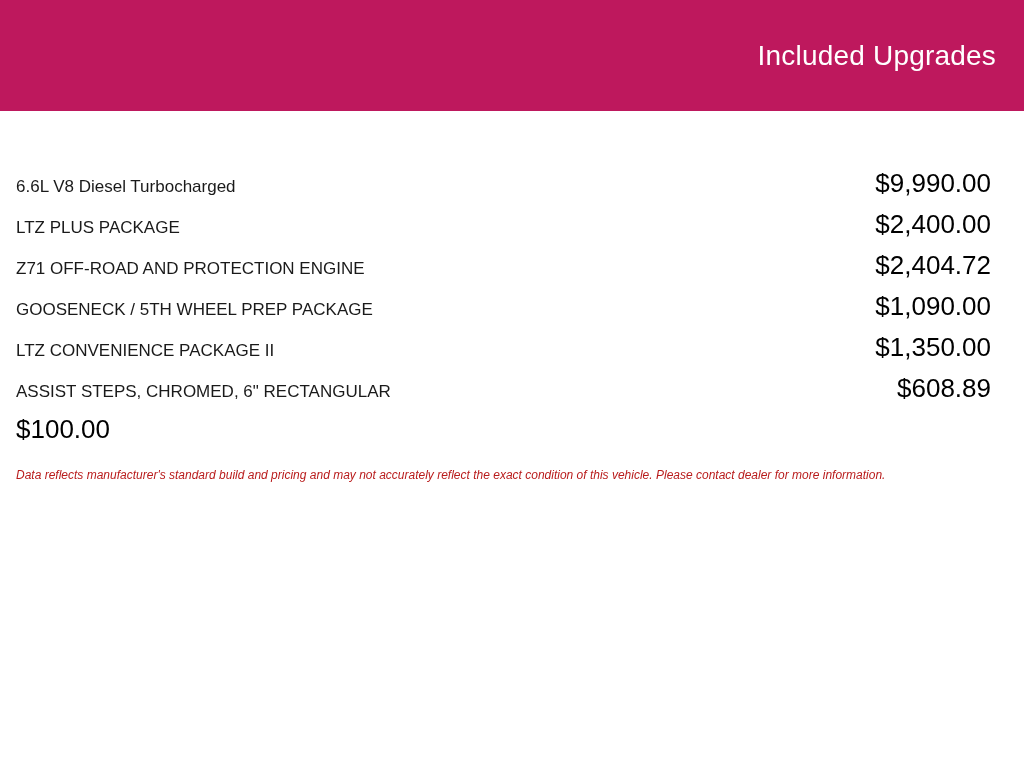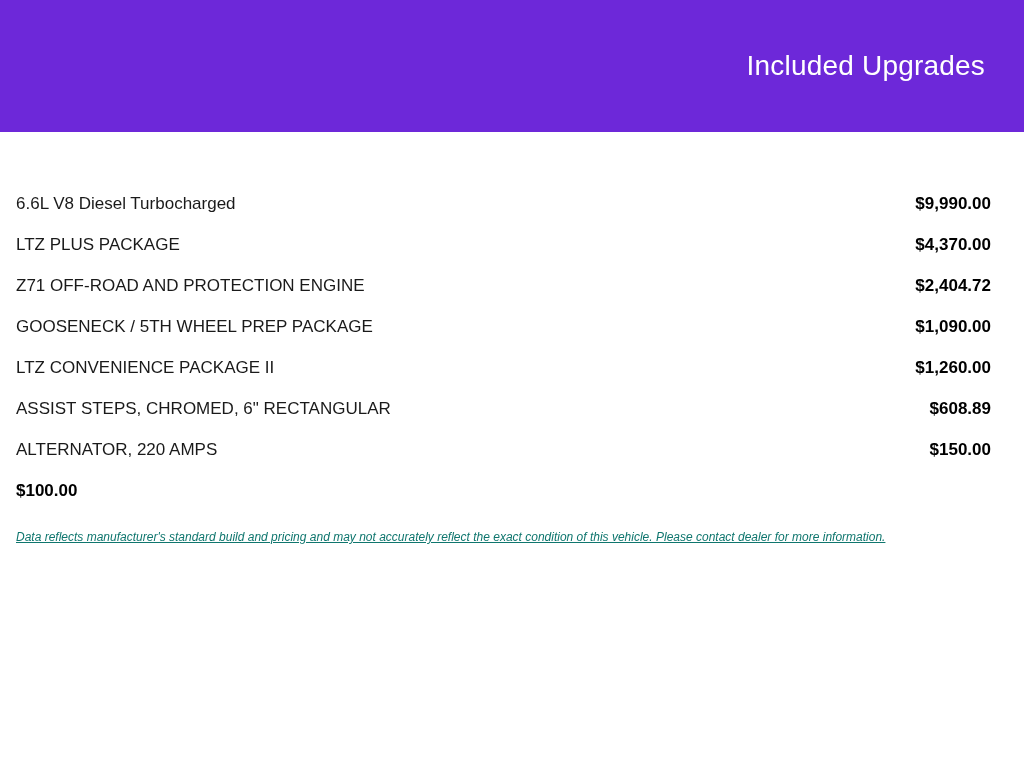--- a/index.html
+++ b/index.html
@@ -11,26 +11,26 @@
     font-family: "Liberation Sans", sans-serif;
     overflow: hidden;
   }
   .page {
     width: 1024px;
     height: 768px;
     background: #ffffff;
     position: relative;
   }
   .hero {
-    height: 132px;
-    background: #6d28d9;
+    height: 111px;
+    background: #be185d;
     display: flex;
     align-items: center;
     justify-content: flex-end;
-    padding-right: 39px;
+    padding-right: 28px;
     box-sizing: border-box;
   }
   .hero-title {
     color: #ffffff;
     font-size: 28px;
     font-weight: 400;
     letter-spacing: 0.2px;
   }
   .content {
     padding: 32px 33px 0 16px;
@@ -56,32 +56,31 @@
   .upgrade-row:first-child {
     margin-top: 28px;
   }
   .upgrade-name {
     font-size: 17px;
     color: #1a1a1a;
     line-height: 22px;
     text-align: right;
   }
   .upgrade-price {
-    font-size: 17px;
-    font-weight: 700;
+    font-size: 26px;
+    font-weight: 400;
     color: #000000;
     line-height: 24px;
   }
   .disclaimer {
     margin-top: 27px;
     font-size: 12px;
     font-style: italic;
-    color: #0f766e;
+    color: #b91c1c;
     line-height: 15px;
-    text-decoration: underline;
   }
 </style>
 </head>
 <body>
 
 <div class="page">
 
   <div class="hero">
     <div class="hero-title">Included Upgrades</div>
   </div>
@@ -90,47 +89,43 @@
 
 
     <div>
   <div class="upgrade-row">
     <div class="upgrade-name">6.6L V8 Diesel Turbocharged</div>
     <div class="upgrade-price">$9,990.00</div>
   </div>
 
   <div class="upgrade-row">
     <div class="upgrade-name">LTZ PLUS PACKAGE</div>
-    <div class="upgrade-price">$4,370.00</div>
+    <div class="upgrade-price">$2,400.00</div>
   </div>
 
   <div class="upgrade-row">
     <div class="upgrade-name">Z71 OFF-ROAD AND PROTECTION ENGINE</div>
     <div class="upgrade-price">$2,404.72</div>
   </div>
 
   <div class="upgrade-row">
     <div class="upgrade-name">GOOSENECK / 5TH WHEEL PREP PACKAGE</div>
     <div class="upgrade-price">$1,090.00</div>
   </div>
 
   <div class="upgrade-row">
     <div class="upgrade-name">LTZ CONVENIENCE PACKAGE II</div>
-    <div class="upgrade-price">$1,260.00</div>
+    <div class="upgrade-price">$1,350.00</div>
   </div>
 
   <div class="upgrade-row">
     <div class="upgrade-name">ASSIST STEPS, CHROMED, 6" RECTANGULAR</div>
     <div class="upgrade-price">$608.89</div>
   </div>
 
-  <div class="upgrade-row">
-    <div class="upgrade-name">ALTERNATOR, 220 AMPS</div>
-    <div class="upgrade-price">$150.00</div>
-  </div>
 
   <div class="upgrade-row">
     <div class="upgrade-price">$100.00</div>
   </div>
 </div>
 
     <div class="disclaimer">Data reflects manufacturer's standard build and pricing and may not accurately reflect the exact condition of this vehicle. Please contact dealer for more information.</div>
 
   </div>
 </div>

